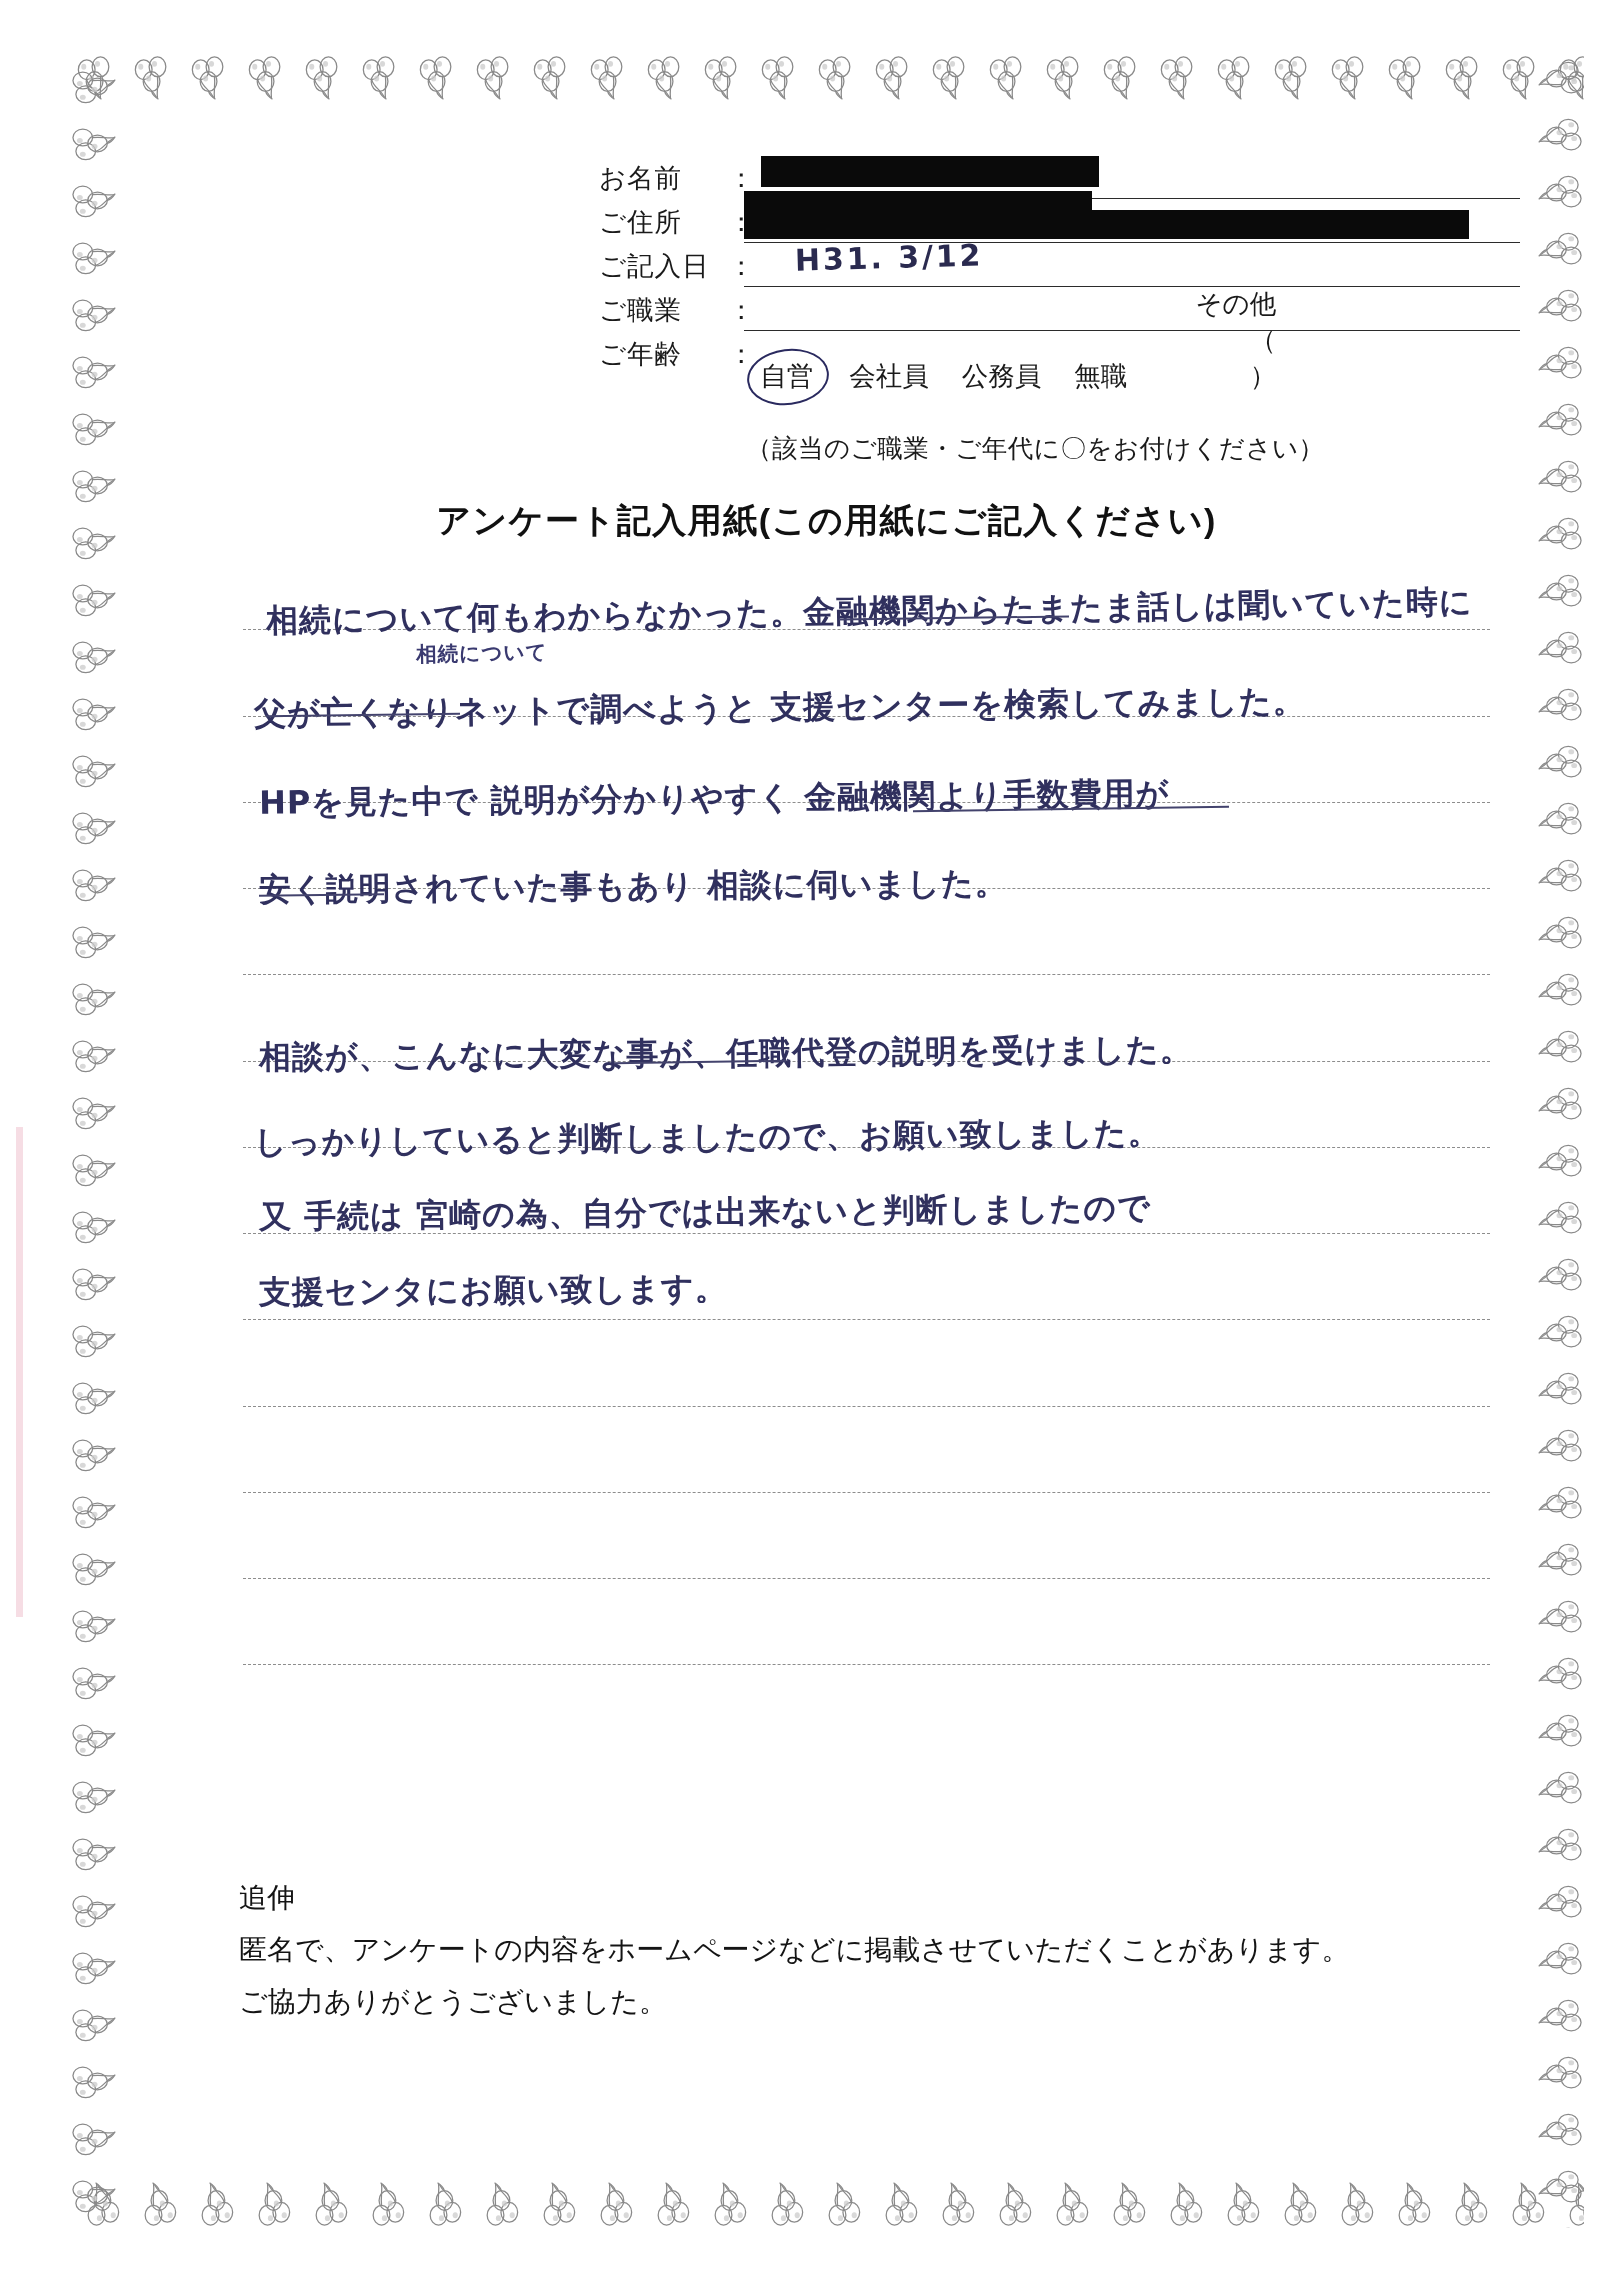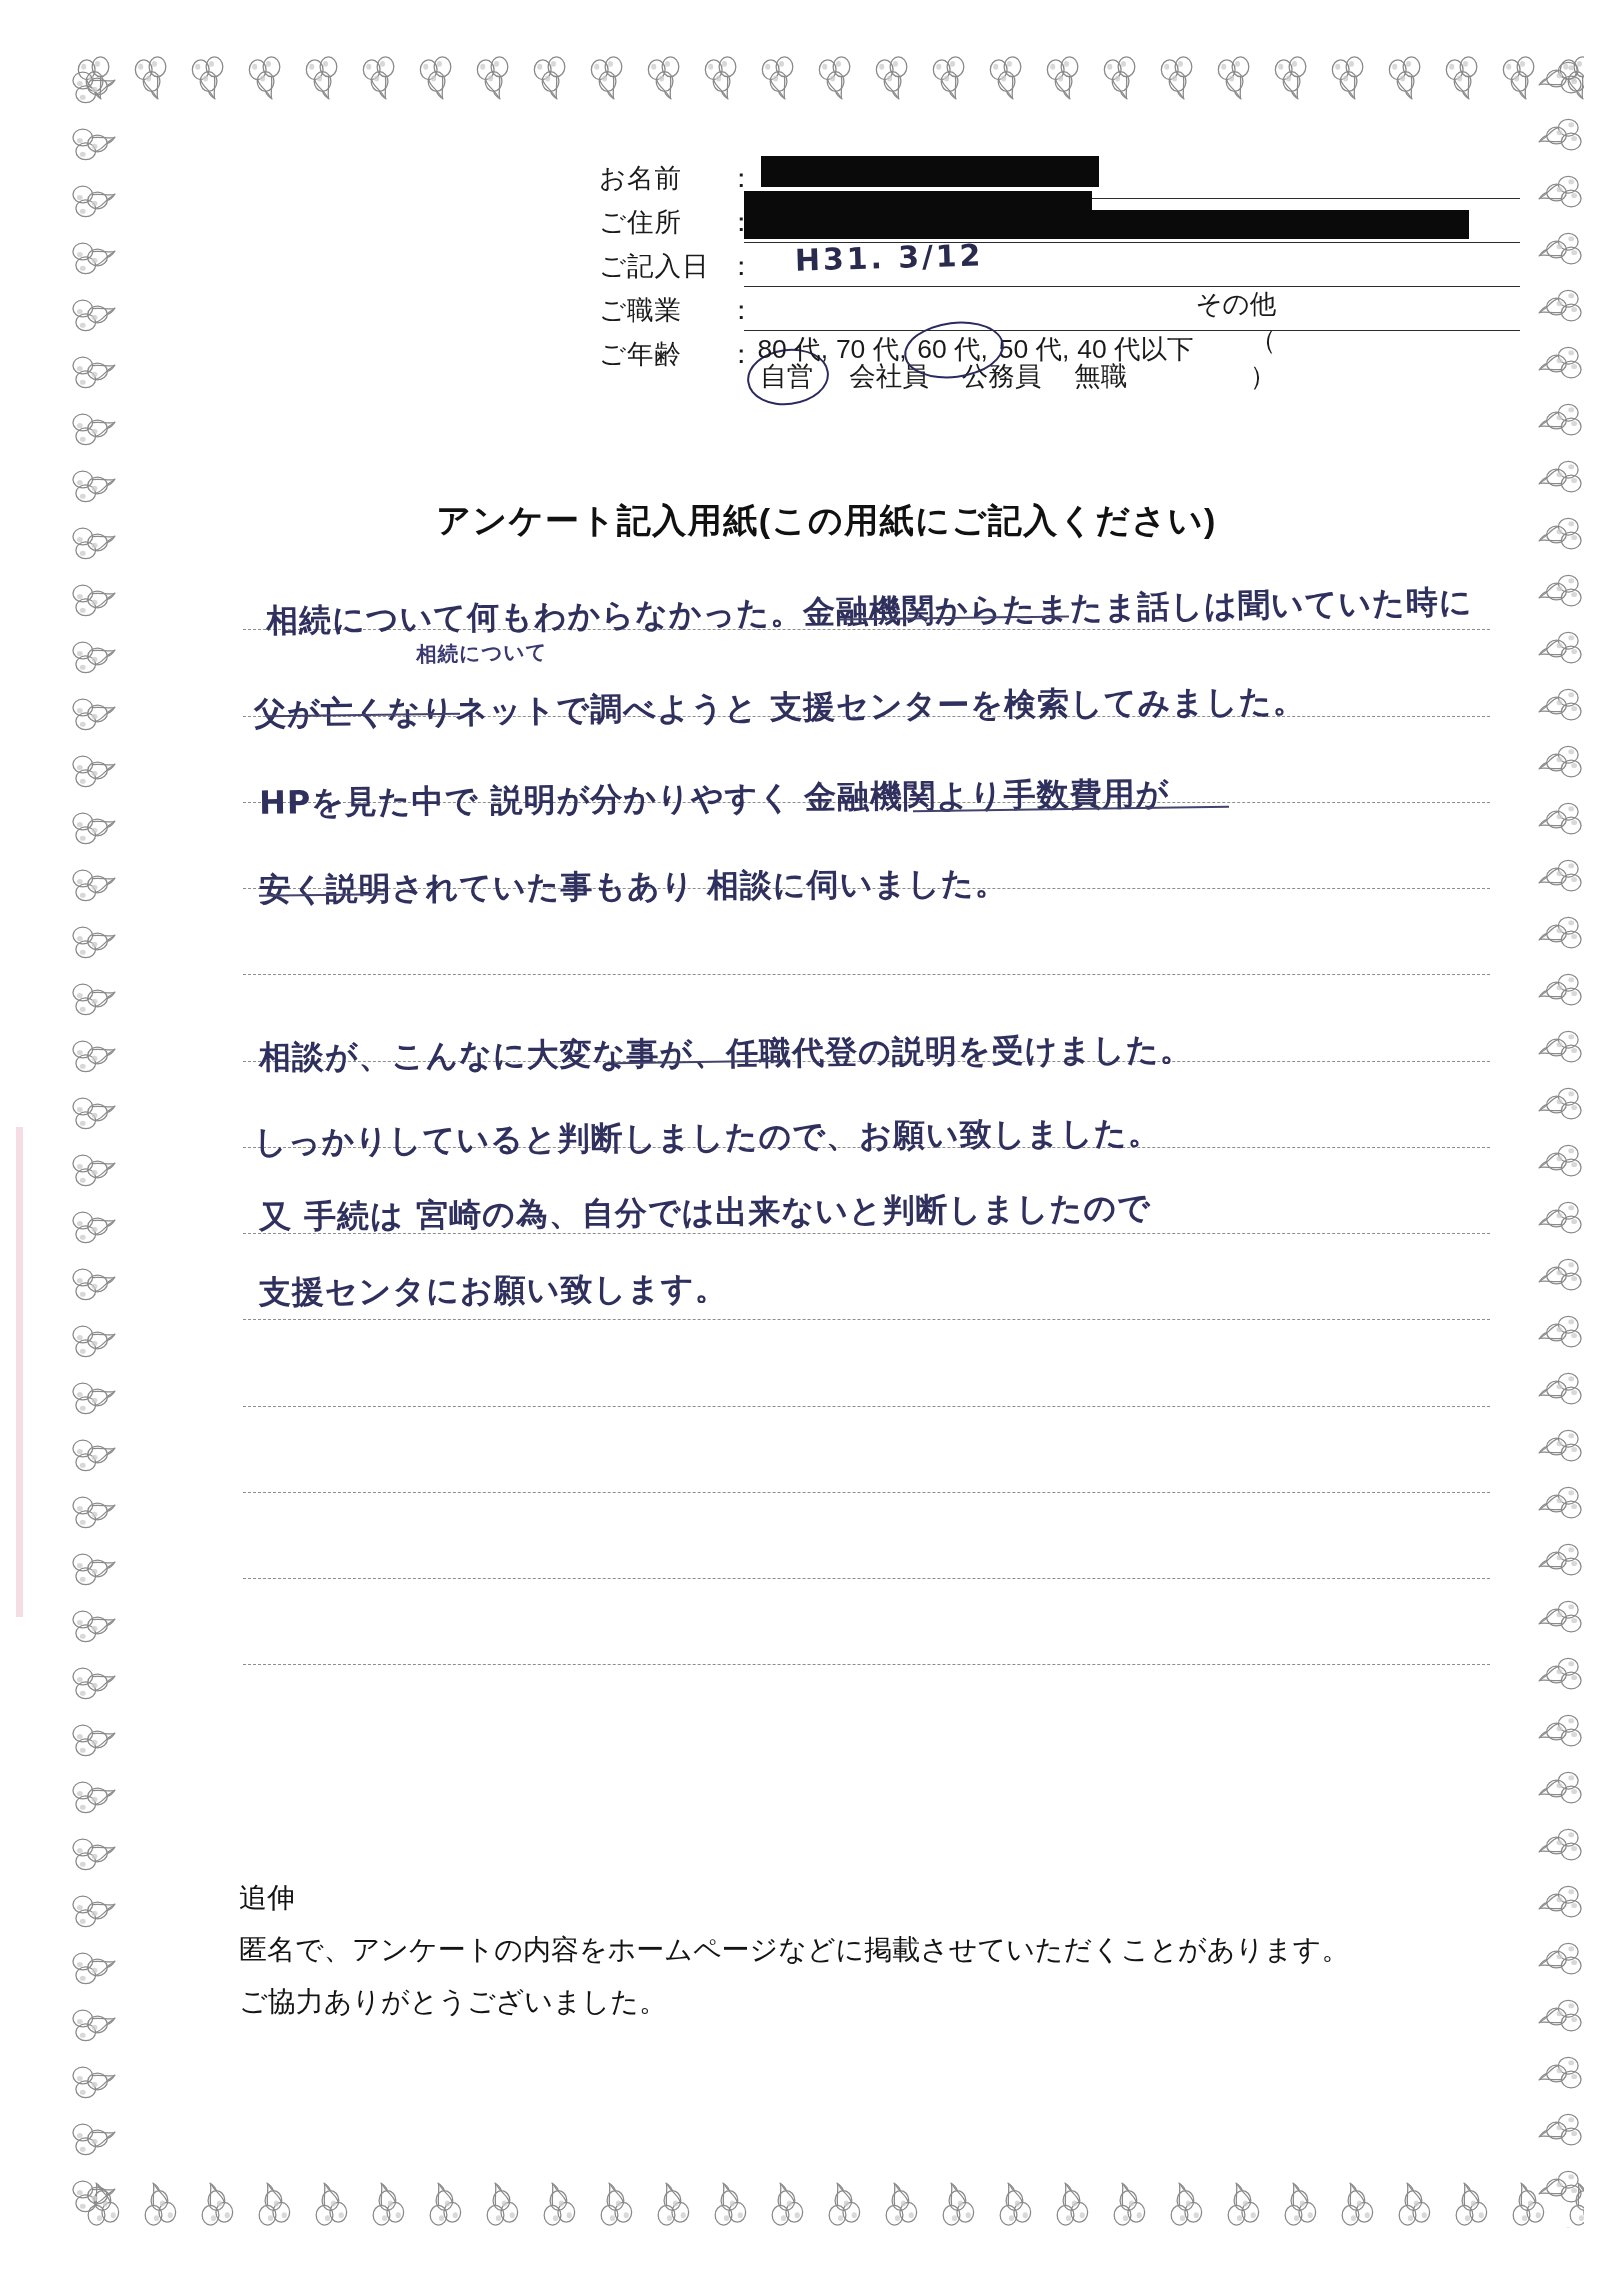--- a/index.html
+++ b/index.html
@@ -2536,32 +2536,24 @@
             <span class="other-blank"></span>
             <span>）</span>
           </span>
         </span>
       </span>
     </div>
 
     <div class="field-row">
       <span class="field-label">ご年齢</span>
       <span class="field-colon">：</span>
-      <span class="field-value" style="border-bottom:none;">
-        <span class="age-options">
-          <span>80 代,</span>
-          <span>70 代,</span>
-          <span class="circled">60 代,</span>
-          <span>50 代,</span>
-          <span>40 代以下</span>
-        </span>
-      </span>
     </div>
   </div>
 
+  <div class="note-line">（該当のご職業・ご年代に〇をお付けください）</div>
 
   <div class="form-title">アンケート記入用紙(この用紙にご記入ください)</div>
 
   <div class="rules">
     <div class="rule" style="top:31px;"></div>
     <div class="rule" style="top:118px;"></div>
     <div class="rule" style="top:204px;"></div>
     <div class="rule" style="top:290px;"></div>
     <div class="rule" style="top:376px;"></div>
     <div class="rule" style="top:463px;"></div>

